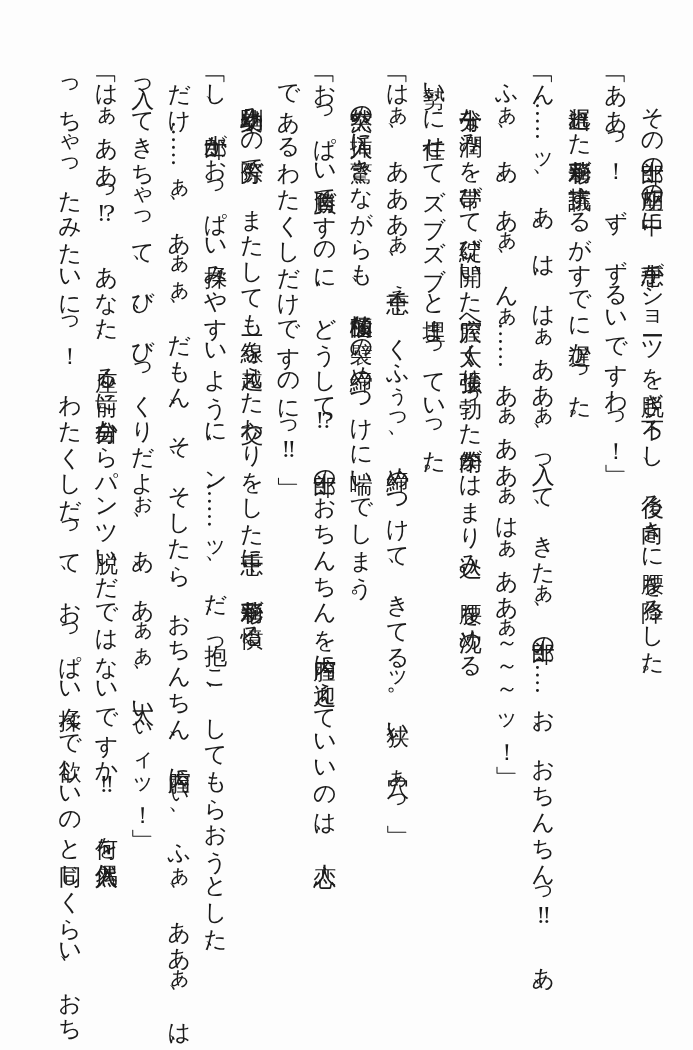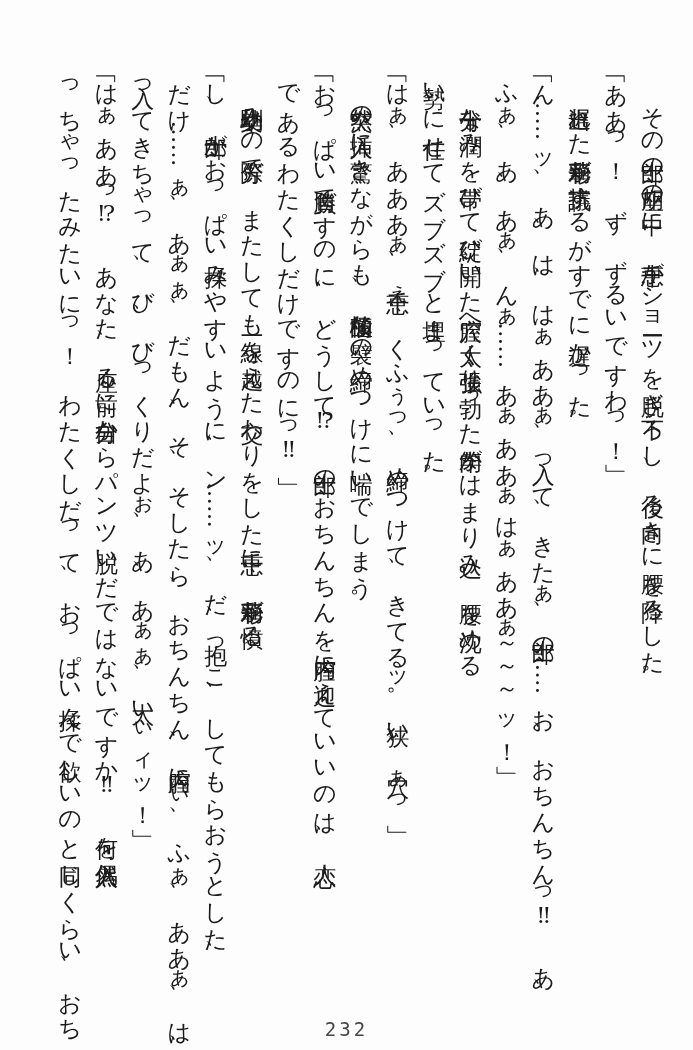--- a/index.html
+++ b/index.html
@@ -68,14 +68,13 @@
     <p class="col indent">突然の挿入に驚きながらも、積極的な襞の締めつけに喘いでしまう。</p>
     <p class="col">「おっぱい勝負ですのに、どうして⁉　士郎のおちんちんを膣内に迎えていいのは、恋人</p>
     <p class="col">であるわたくしだけですのにっ‼」</p>
     <p class="col indent">幼馴染みの分際で、またしても一線を越えた交わりをした千恵に、彩莉華が憤る。</p>
     <p class="col">「し、士郎がおっぱい揉みやすいように、ン……ッ、だ、抱っこ、してもらおうとした、</p>
     <p class="col">だけ……ぁ、あぁぁ、だもん、そ、そしたら、おちんちん、膣内にぃ、ふぁ、ああぁ、は、</p>
     <p class="col">入ってきちゃって、び、びっくりだよぉ、あ、あぁぁ、太いぃィッ！」</p>
     <p class="col">「はぁああっ⁉　あなた、座る前に自分からパンツ脱いだではないですか‼　何を偶然入</p>
     <p class="col">っちゃったみたいにっ！　わたくしだって、おっぱい揉んで欲しいのと同じくらい、おち</p>
   </div>
-  <div class="page-number">232</div>
 </div>
 
 </body></html>

